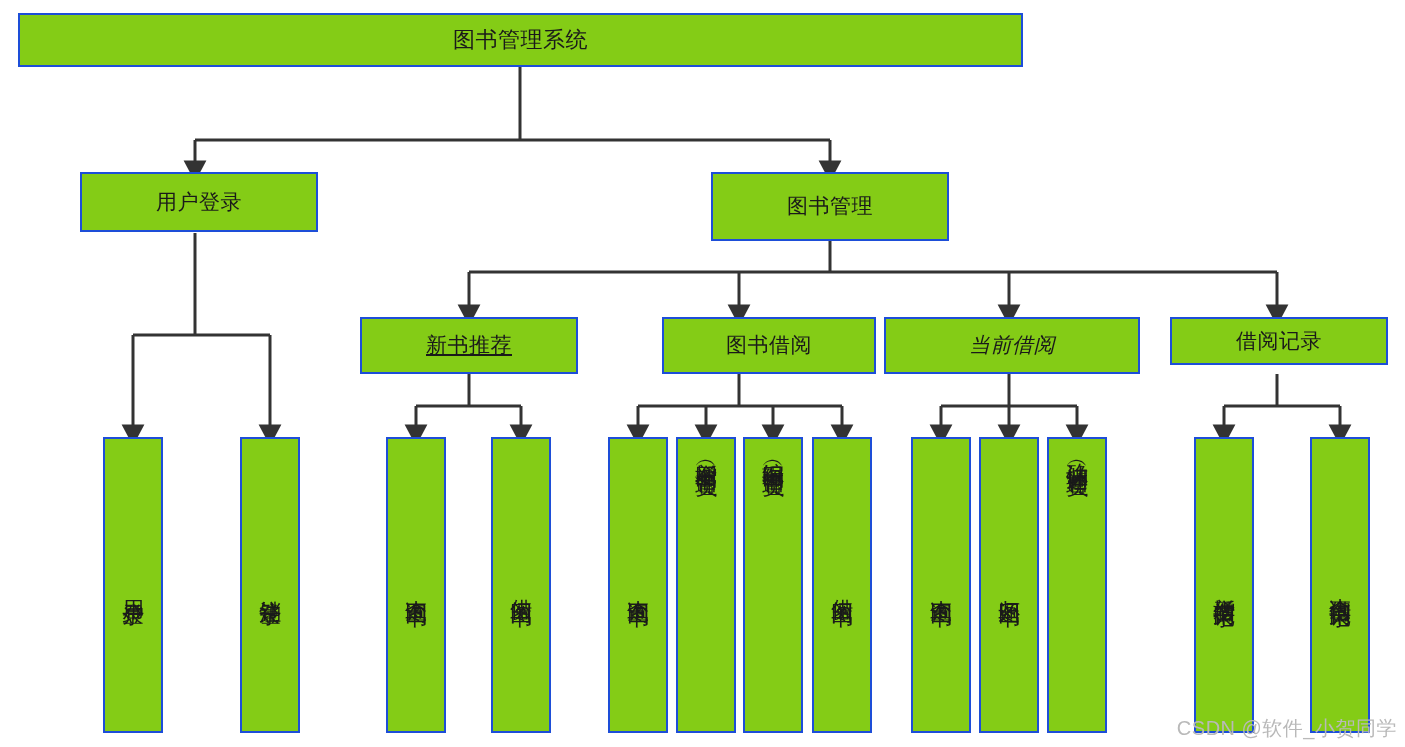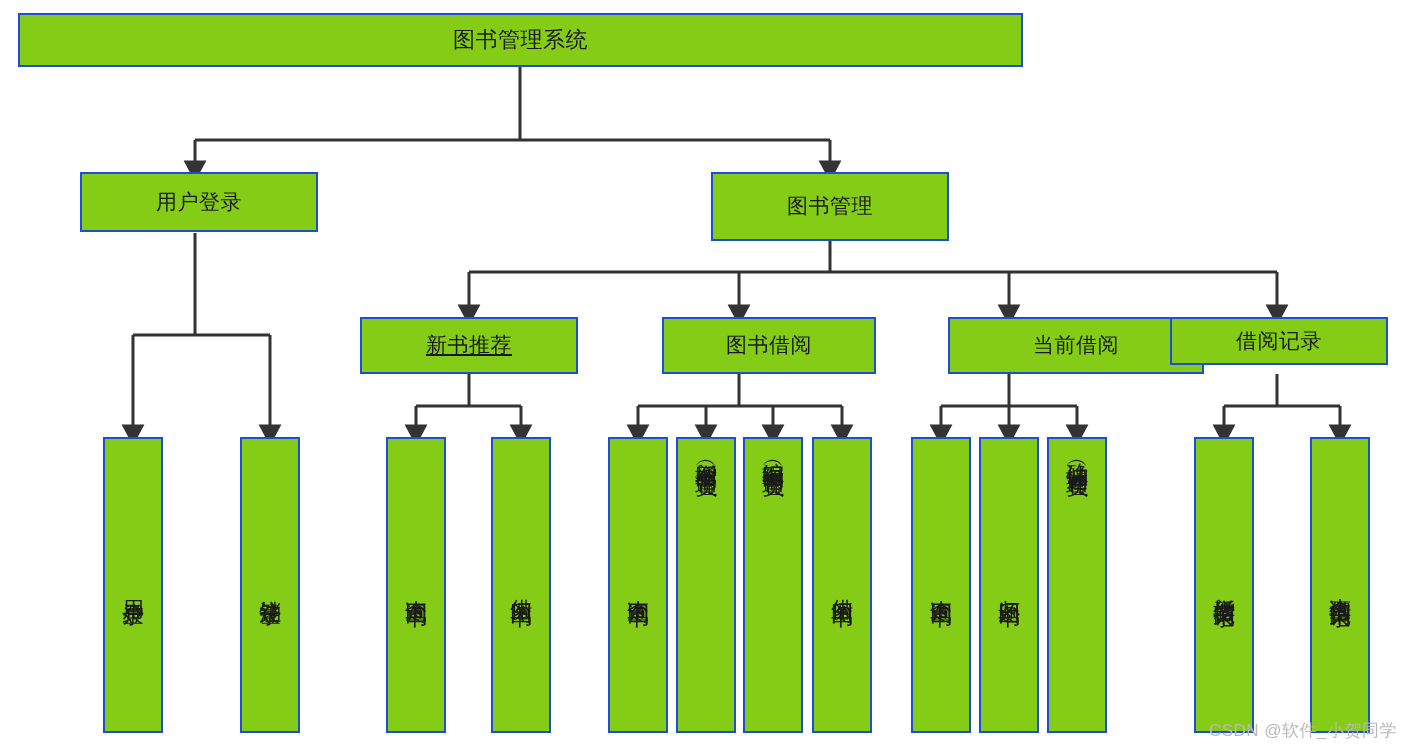--- a/index.html
+++ b/index.html
@@ -67,21 +67,21 @@
   }
   
   .node.vert.center-text {
     align-items: center;
     padding-top: 0;
   }
   #watermark {
     position: absolute;
     right: 8px;
     bottom: 5px;
-    font-size: 17px;
+    font-size: 20px;
     color: #b9b9b9;
     letter-spacing: 0.5px;
     white-space: nowrap;
     user-select: none;
   }
 </style>
 </head>
 <body>
 
 <div id="diagram-root">
@@ -149,21 +149,21 @@
   </div>
 
   <div class="node horiz" style="left:360px; top:317px; width:218px; height:57px;text-decoration:underline;">
     <span class="node-label">新书推荐</span>
   </div>
 
   <div class="node horiz" style="left:632px; top:317px; width:214px; height:57px;margin-left:30px;">
     <span class="node-label">图书借阅</span>
   </div>
 
-  <div class="node horiz" style="left:948px; top:317px; width:256px; height:57px;">
+  <div class="node horiz" style="left:884px; top:317px; width:256px; height:57px;font-style:italic;">
     <span class="node-label">当前借阅</span>
   </div>
 
   <div class="node horiz" style="left:1170px; top:317px; width:218px; height:48px;">
     <span class="node-label">借阅记录</span>
   </div>
 
   <div class="node vert center-text" style="left:103px; top:437px; width:60px; height:296px;">
     <span class="node-label">用户登录</span>
   </div>

